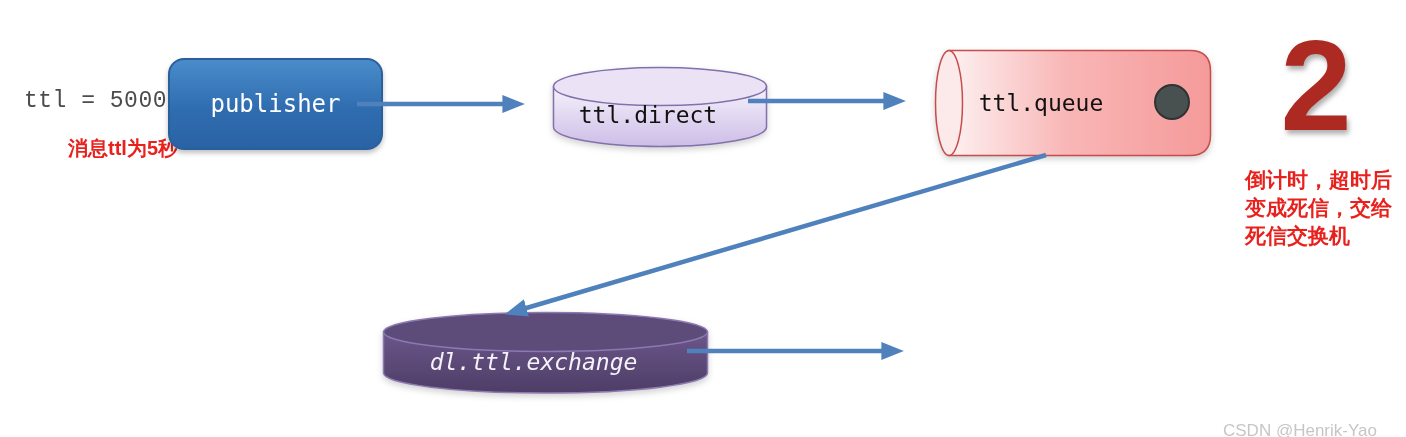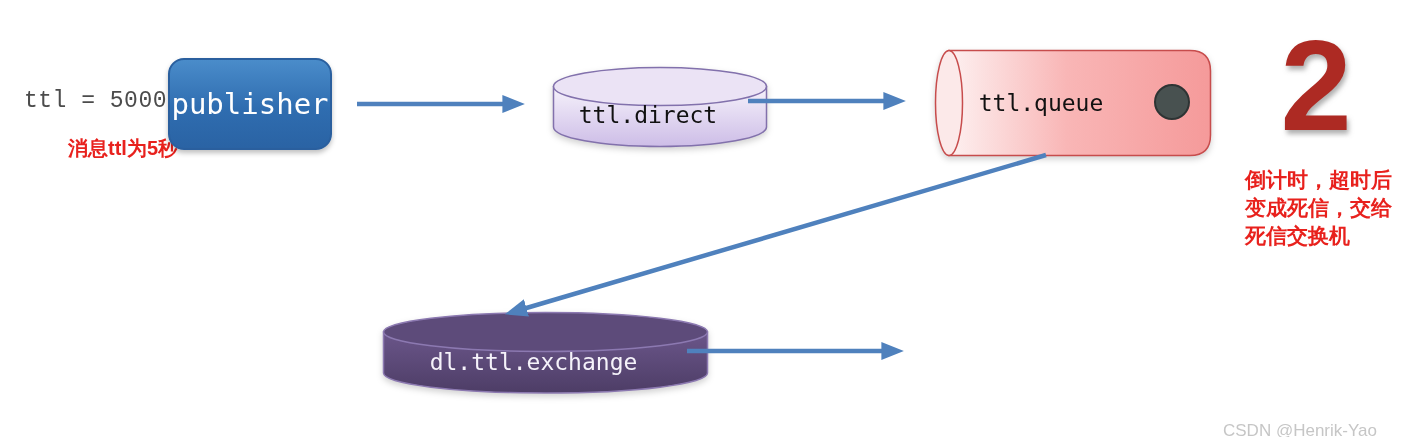--- a/index.html
+++ b/index.html
@@ -14,37 +14,37 @@
     position:absolute;left:24px;top:88px;font-size:23px;letter-spacing:.5px;
     color:#4c4c4c;
     font-family:Liberation Mono, monospace;
   }
   .ttl-note{
     position:absolute;left:32px;top:135px;font-size:20px;font-weight:700;color:#e8211d;margin-left:36px;
   }
 
   
   .publisher{
-    position:absolute;left:168px;top:58px;width:164px;height:92px;box-sizing:border-box;
+    position:absolute;left:168px;top:58px;width:215px;height:92px;box-sizing:border-box;
     border-radius:16px;border:2px solid #2a5f9e;
     background:linear-gradient(180deg,#4a8cca 0%,#2f6db0 55%,#2a63a4 100%);
     display:flex;align-items:center;justify-content:center;
-    color:#ffffff;font-size:29px;
+    color:#ffffff;font-size:24px;
     box-shadow:0 3px 5px rgba(0,0,0,0.25);
   }
 
   
   .node{position:absolute;padding-left:24px;}
   .node svg{display:block;filter:drop-shadow(0 3px 3px rgba(0,0,0,0.18));}
   .node-label{
     position:absolute;left:0;right:0;display:flex;align-items:center;justify-content:center;
     font-size:23px;pointer-events:none;
   }
   .lbl-dark{color:#111111;}
-  .lbl-light{color:#f5f2fa;}
+  .lbl-light{color:#f5f2fa;font-style:italic;}
 
   
   .arrows{position:absolute;left:0;top:0;width:1406px;height:437px;pointer-events:none;}
 
   
   .step-number{
     position:absolute;left:1264px;top:22px;width:104px;text-align:center;
     font-size:128px;line-height:1;font-weight:700;color:#ad2a23;
     text-shadow:2px 4px 5px rgba(110,110,110,0.55);
     font-family:"Liberation Sans",sans-serif;

